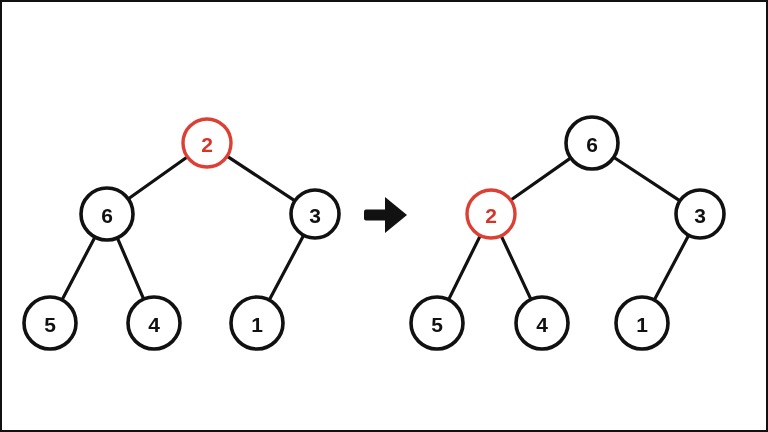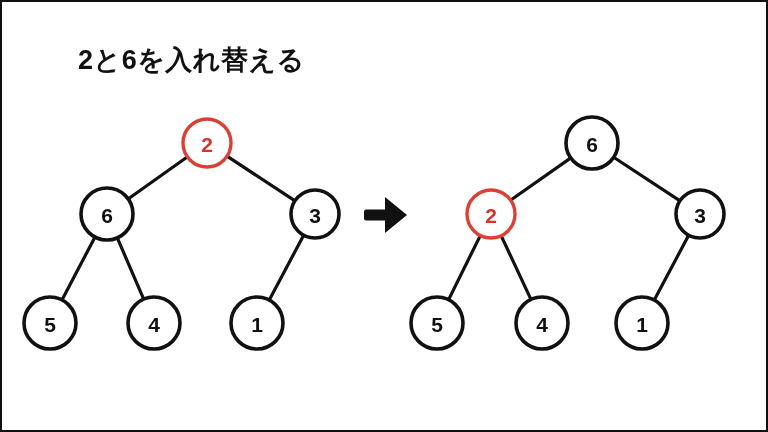--- a/index.html
+++ b/index.html
@@ -42,21 +42,20 @@
     text-anchor: middle;
     dominant-baseline: central;
     user-select: none;
   }
 </style>
 </head>
 <body>
 
 <div id="slide">
 
-  <div id="title">2と6を入れ替える</div>
 
   <svg id="canvas" viewBox="0 0 768 432">
       <g>
         <g>
           <line x1="186.24619135373362" y1="154.3152041388491" x2="125.38457461550692" y2="197.5269520229901" stroke="#111111" stroke-width="3.2" stroke-linecap="round"></line>
           <line x1="224.2188922317906" y1="153.6346421153438" x2="293.78110776820944" y2="199.3653578846562" stroke="#111111" stroke-width="3.2" stroke-linecap="round"></line>
           <line x1="93.41501701340327" y1="234.1537393954218" x2="59.58498298659673" y2="298.8462606045782" stroke="#111111" stroke-width="3.2" stroke-linecap="round"></line>
           <line x1="114.89879590644463" y1="234.95678199579712" x2="142.10120409355537" y2="298.04321800420286" stroke="#111111" stroke-width="3.2" stroke-linecap="round"></line>
           <line x1="302.19581243192107" y1="232.30442146414836" x2="266.7436821392162" y2="298.92997666940397" stroke="#111111" stroke-width="3.2" stroke-linecap="round"></line>
         </g>

